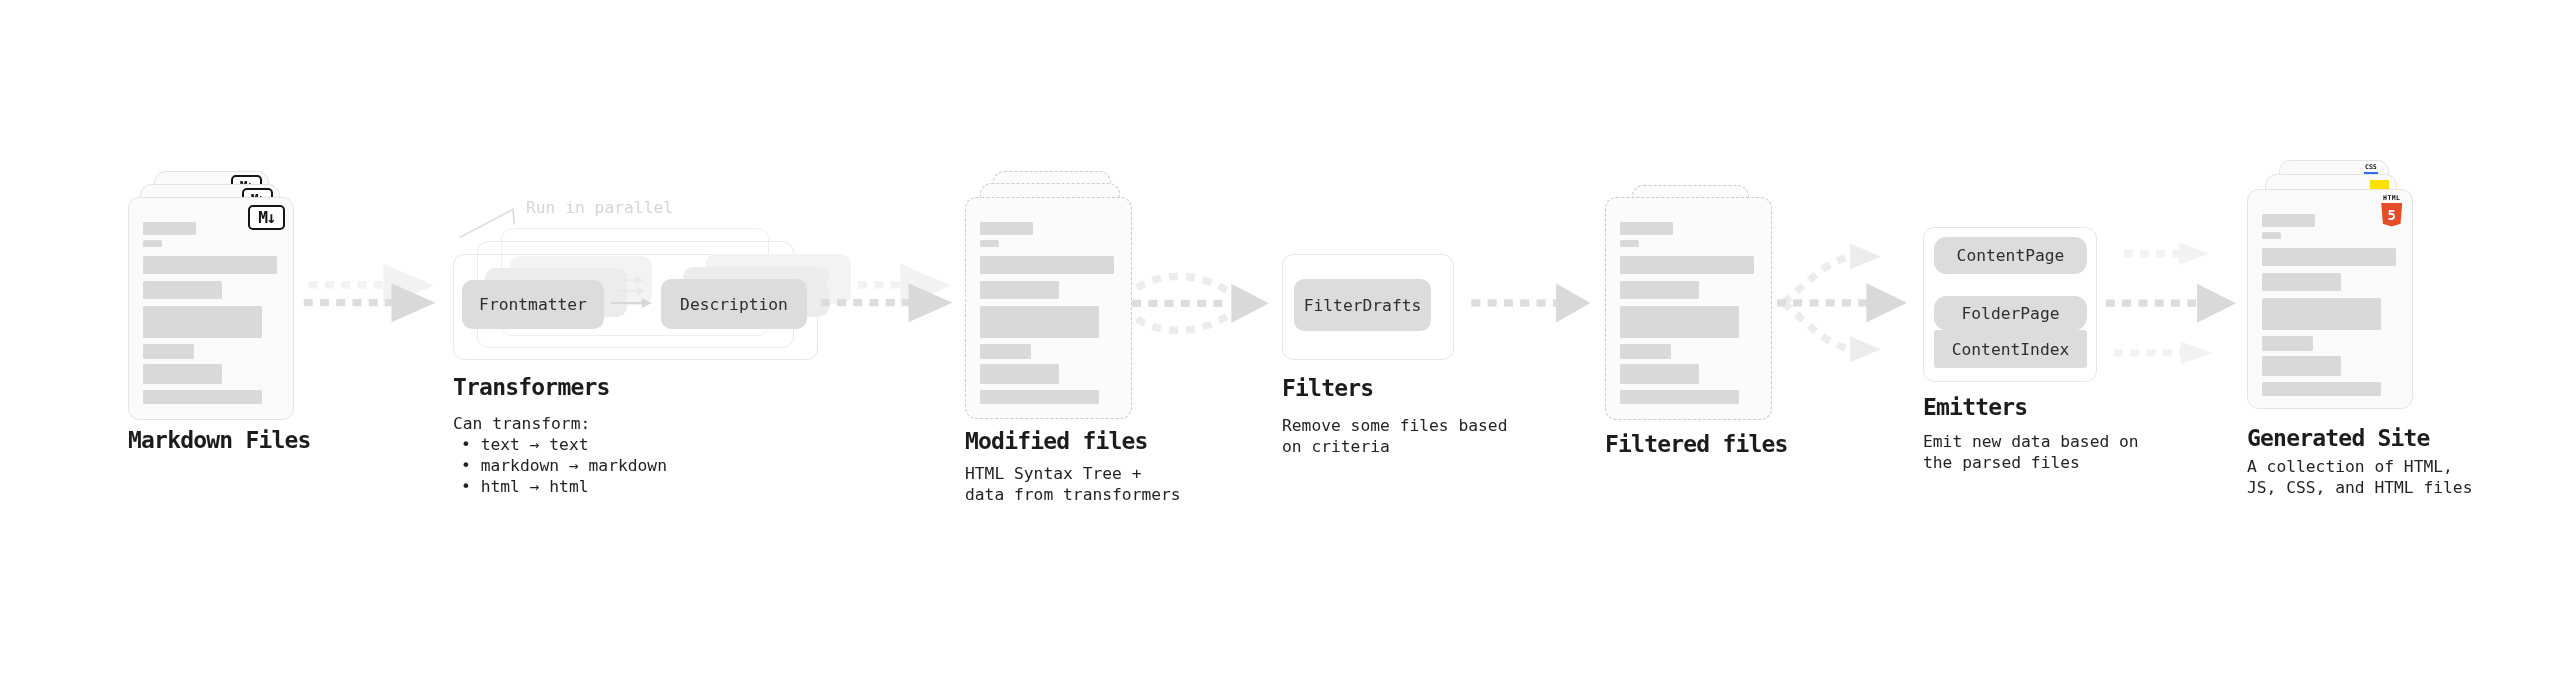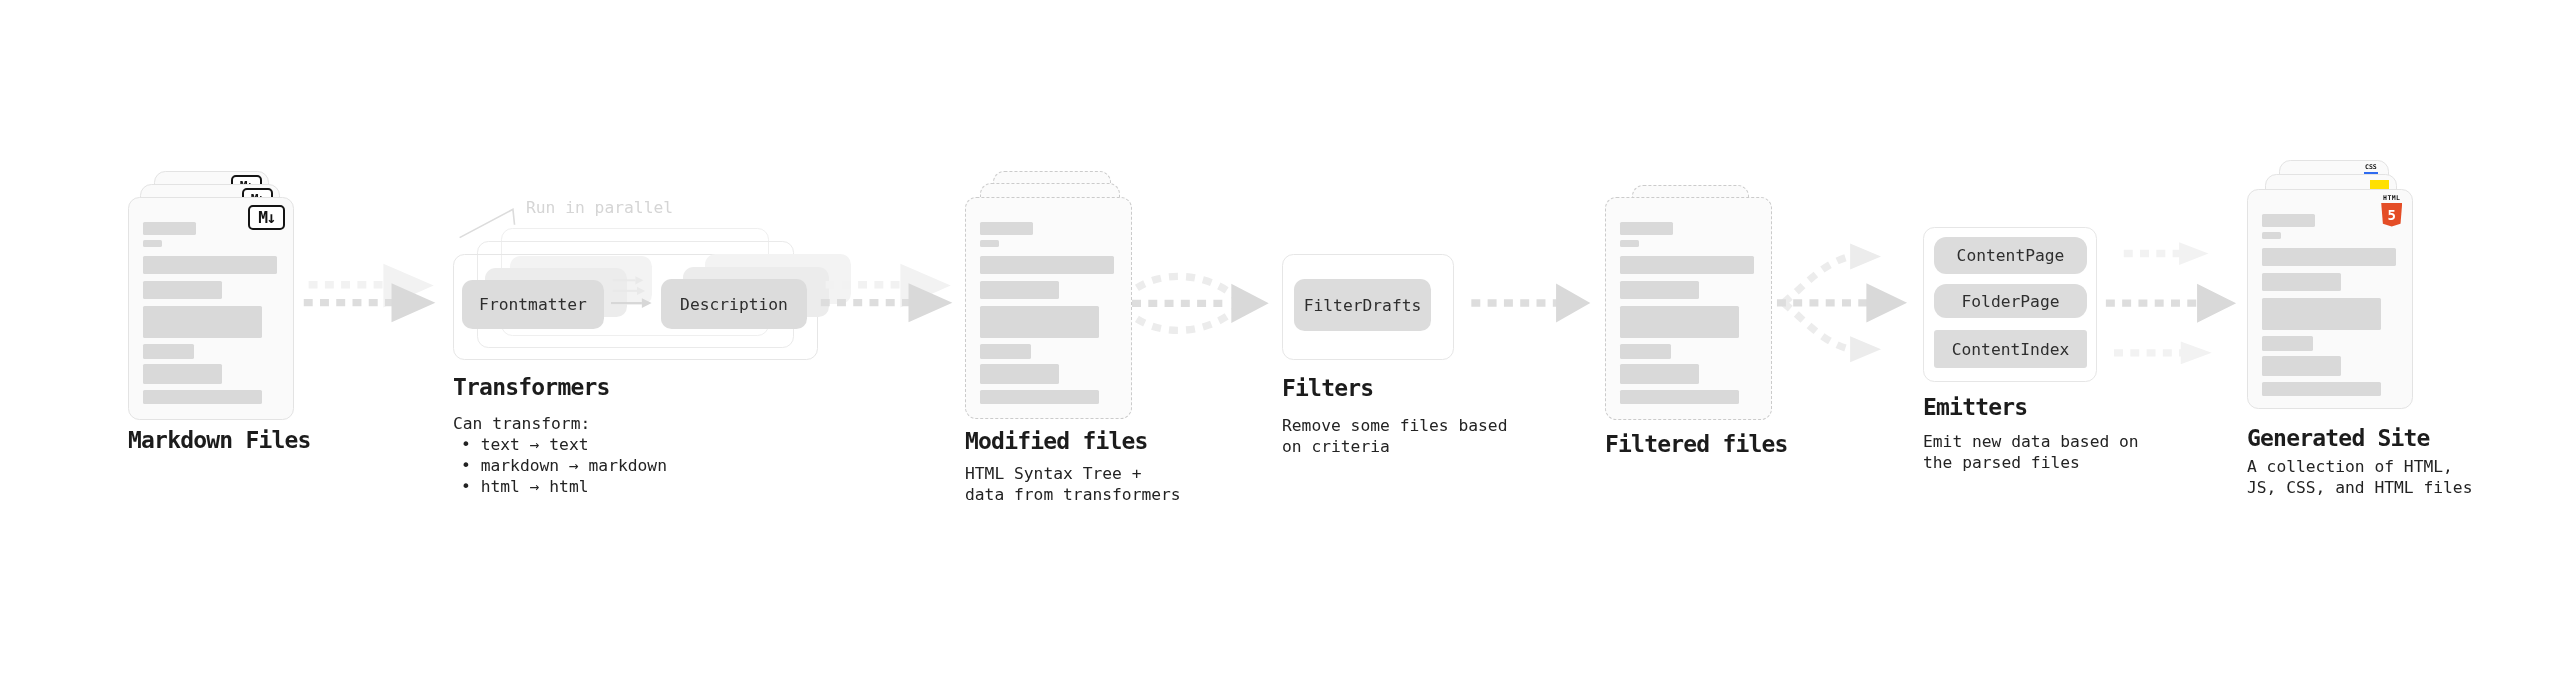--- a/index.html
+++ b/index.html
@@ -213,21 +213,21 @@
     <polygon class="faint-fill" points="96,8 96,40 134,24"></polygon>
     <path class="arc" d="M14,81 C40,102 62,130 96,138"></path>
     <polygon class="faint-fill" points="96,122 96,154 134,138"></polygon>
     <line class="dash main-stroke" x1="6" y1="81" x2="118" y2="81"></line>
     <polygon class="main-fill" points="116,57 116,105 166,81"></polygon>
   </svg>
 
   <div>
     <div class="obox" style="left:1923px;top:227px;width:174px;height:155px"></div>
     <div class="node" style="left:1934px;top:237px;width:153px;height:37px;border-radius:12.2px">ContentPage</div>
-    <div class="node" style="left:1934px;top:284px;width:153px;height:34px;border-radius:12.2px">FolderPage</div>
+    <div class="node" style="left:1934px;top:296px;width:153px;height:34px;border-radius:12.2px">FolderPage</div>
     <div class="node" style="left:1934px;top:330px;width:153px;height:38px;border-radius:3px">ContentIndex</div>
     <div class="heading" style="left:1923px;top:395px">Emitters</div>
     <div class="caption" style="left:1923px;top:431px">
       <span class="ln">Emit new data based on</span>
       <span class="ln">the parsed files</span>
     </div>
   </div>
 
   <svg class="abs" style="left:2101px;top:234px" width="140" height="140" viewBox="0 0 172 172">
     <line class="dash ghost-stroke" x1="28" y1="24" x2="98" y2="24"></line>

